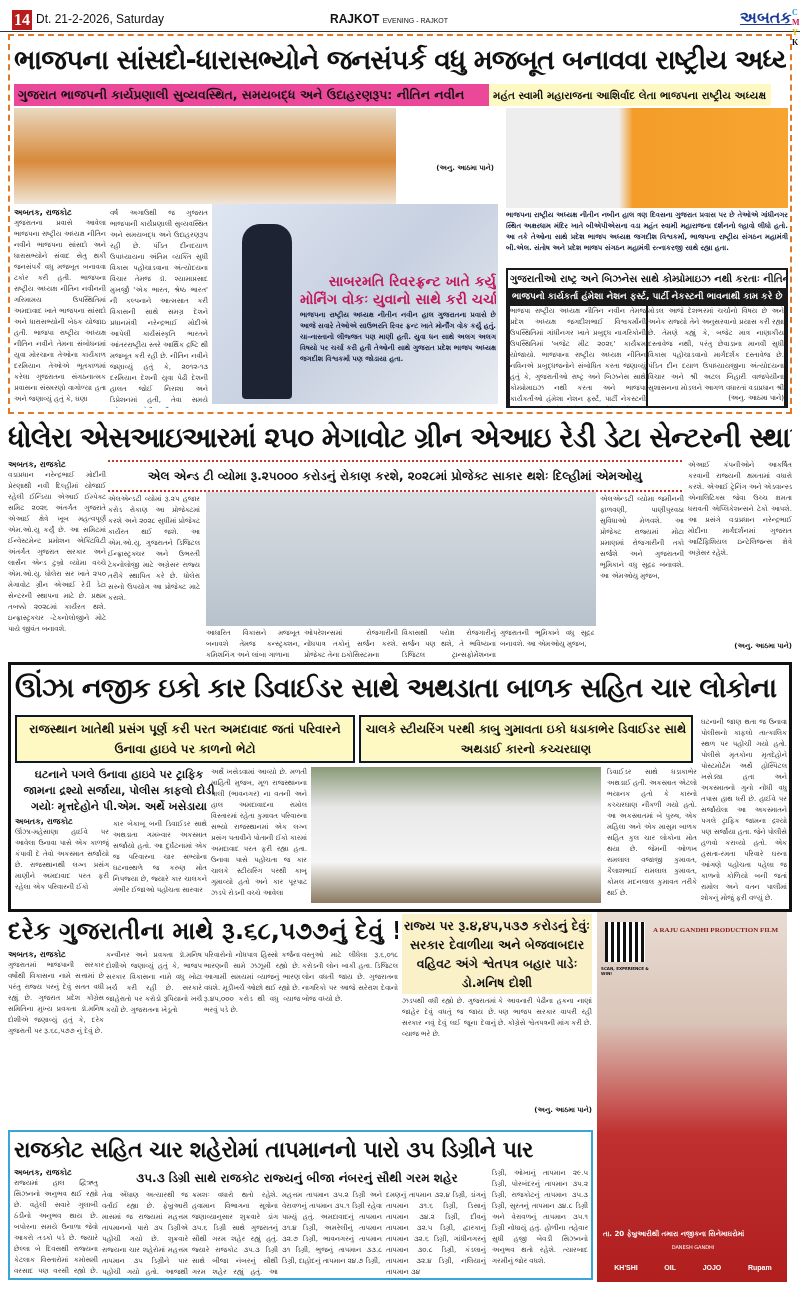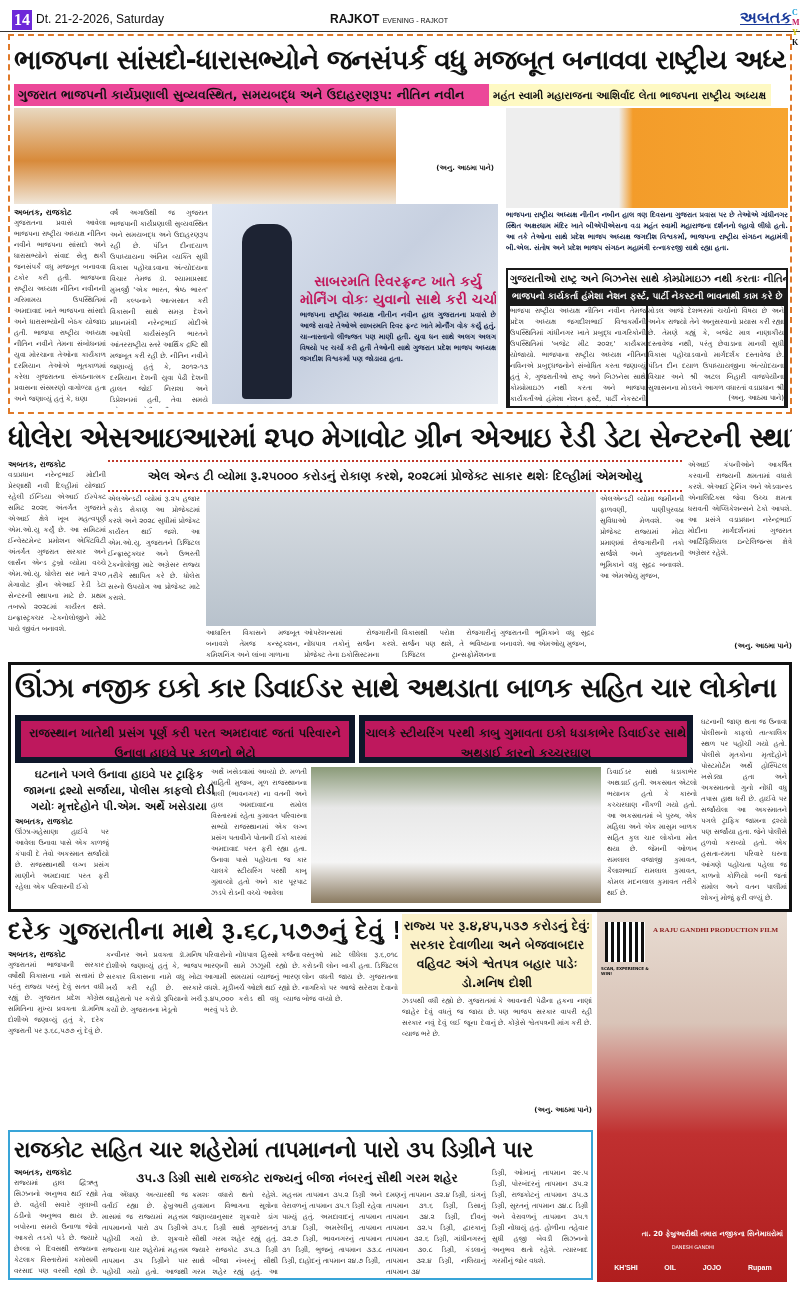--- a/index.html
+++ b/index.html
@@ -1,35 +1,35 @@
 <!DOCTYPE html>
 <html><head>
 <meta charset="utf-8">
 <style>
 *{box-sizing:border-box;margin:0;padding:0}
 body{width:800px;height:1290px;background:#fff;font-family:"DejaVu Sans",sans-serif;color:#111;position:relative;overflow:hidden}
 .abs{position:absolute}
 .topbar{left:0;top:0;width:800px;height:32px;border-bottom:1px solid #333}
-.pgno{left:12px;top:10px;width:20px;height:20px;background:#6d28d9;color:#fff;font:bold 16px "Liberation Serif",serif;text-align:center;line-height:20px}
+.pgno{left:12px;top:10px;width:20px;height:20px;background:#b91c1c;color:#fff;font:bold 16px "Liberation Serif",serif;text-align:center;line-height:20px}
 .dt{left:36px;top:12px;font:12px "Liberation Sans",sans-serif}
 .mast{left:330px;top:12px;font:bold 12px "Liberation Sans",sans-serif}
 .mast small{font-size:7px;font-weight:normal}
 .logo{left:740px;top:8px;color:#1a3a9a;font:bold 16px "DejaVu Sans",sans-serif;text-decoration:underline}
 .cmyk{left:792px;width:8px;font:bold 8px "Liberation Serif",serif}
 .sec1{left:8px;top:34px;width:784px;height:380px;border:2px dashed #e07a2a}
 .h1{font-family:"DejaVu Sans",sans-serif;font-weight:bold;color:#111;white-space:nowrap;overflow:hidden}
 .sub{background:#ec4899;font-weight:bold;white-space:nowrap;overflow:hidden}
 .photo{background:#bbb;overflow:hidden}
 .txt{font-size:7px;line-height:11px;color:#222;overflow:hidden;text-align:justify}
 .dateline{font-weight:bold;font-size:8px}
 .red{color:#c2185b}
 .blackbox{background:#1b1b1b;color:#fff}
 .cont{font-size:7px;text-align:right}
 .sec3{left:8px;top:662px;width:784px;height:250px;border:3px solid #111}
-.gbox{border:6px solid #0f172a;background:#be185d;font-weight:bold;text-align:center;font-size:14px;line-height:20px}
+.gbox{border:2px solid #0f172a;background:#fef9c3;font-weight:bold;text-align:center;font-size:14px;line-height:20px}
 .sec5{left:8px;top:1130px;width:585px;height:150px;border:2px solid #39a5d8}
 .yellow{background:#fbf1c9}
 .poster{left:597px;top:912px;width:190px;height:370px;background:linear-gradient(#e8dcd2 0%,#d9c4b8 30%,#c03030 60%,#b01e1e 100%)}
 </style>
 </head>
 <body>
 
 <div class="abs topbar">
   <div class="abs pgno">14</div>
   <div class="abs dt">Dt. 21-2-2026, Saturday</div>
@@ -47,23 +47,23 @@
   <div class="abs photo" style="left:4px;top:72px;width:382px;height:96px;background:linear-gradient(#e8d8c0,#d88a3a 55%,#f0e6d8)"></div>
   <div class="abs cont" style="left:390px;top:128px;width:94px;font-weight:bold">(અનુ. આઠમા પાને)</div>
   <div class="abs" style="left:4px;top:172px;width:92px">
     <div class="dateline">અબતક, રાજકોટ</div>
     <div class="txt" style="height:188px">ગુજરાતના પ્રવાસે આવેલા ભાજપના રાષ્ટ્રીય અધ્યક્ષ નીતિન નવીને ભાજપના સાંસદો અને ધારાસભ્યોને સંવાદ સેતુ થકી જનસંપર્ક વધુ મજબૂત બનાવવા ટકોર કરી હતી. ભાજપના રાષ્ટ્રીય અધ્યક્ષ નીતિન નવીનની ગરિમામય ઉપસ્થિતિમાં અમદાવાદ ખાતે ભાજપના સાંસદો અને ધારાસભ્યોની બેઠક યોજાઇ હતી. ભાજપા રાષ્ટ્રીય અધ્યક્ષ નીતિન નવીને તેમના સંબોધનમાં યુવા મોરચાના તેઓના કાર્યકાળ દરમિયાન તેઓએ ભૂતકાળમાં કરેલા ગુજરાતના સંગઠનાત્મક પ્રવાસના સંસ્મરણો વાગોળ્યા હતા અને જણાવ્યું હતું કે, ઘણા</div>
   </div>
   <div class="abs txt" style="left:100px;top:172px;width:98px;height:200px">વર્ષ અગાઉથી જ ગુજરાત ભાજપાની કાર્યપ્રણાલી સુવ્યવસ્થિત અને સમયબદ્ધ અને ઉદાહરણરૂપ રહી છે. પંડિત દીનદયાળ ઉપાધ્યાયના અંતિમ વ્યક્તિ સુધી વિકાસ પહોંચાડવાના અંત્યોદયના વિચાર તેમજ ડૉ. શ્યામાપ્રસાદ મુખર્જી 'એક ભારત, શ્રેષ્ઠ ભારત' ની કલ્પનાને આત્મસાત કરી વિકાસની સાથે સમગ્ર દેશને પ્રધાનમંત્રી નરેન્દ્રભાઈ મોદીએ આપેલી કાર્યસંસ્કૃતિ ભારતને આંતરરાષ્ટ્રીય સ્તરે આર્થિક દ્રષ્ટિ થી મજબૂત કરી રહી છે. નીતિન નવીને જણાવ્યું હતું કે, ૨૦૧૨-૧૩ દરમિયાન દેશની યુવા પેઢી દેશની હાલત જોઈ નિરાશા અને ડિપ્રેશનમાં હતી, તેવા સમયે નરેન્દ્રભાઇ મોદી રાષ્ટ્રીય</div>
   <div class="abs photo" style="left:202px;top:168px;width:286px;height:200px;background:linear-gradient(135deg,#dfe6f2,#c7d0e0 50%,#e8ecf2)">
     <div class="abs" style="left:30px;top:20px;width:50px;height:175px;background:#1d2333;border-radius:18px 18px 4px 4px"></div>
   </div>
-  <div class="abs red h1" style="left:290px;top:236px;width:196px;font-size:14px;line-height:18px;text-align:center">સાબરમતિ રિવરફ્રન્ટ ખાતે કર્યુ</div>
+  <div class="abs red h1" style="left:290px;top:236px;width:196px;font-size:14px;line-height:18px;text-align:right">સાબરમતિ રિવરફ્રન્ટ ખાતે કર્યુ</div>
   <div class="abs red h1" style="left:290px;top:254px;width:196px;font-size:14px;line-height:18px;text-align:center">મોર્નિંગ વોકઃ યુવાનો સાથે કરી ચર્ચા</div>
-  <div class="abs txt" style="left:290px;top:274px;width:196px;height:90px;font-weight:bold;color:#0c1a3c">ભાજપના રાષ્ટ્રીય અધ્યક્ષ નીતીન નવીન હાલ ગુજરાતના પ્રવાસે છે આજે સવારે તેઓએ સાબરમતિ રિવર ફ્રન્ટ ખાતે મોર્નીંગ વોક કર્યુ હતું. ચા-નાસ્તાનો લીજ્જત પણ માણી હતી. યુવા ધન સાથે અલગ અલગ વિષયો પર ચર્ચા કરી હતી તેઓની સાથે ગુજરાત પ્રદેશ ભાજપ અધ્યક્ષ જગદીશ વિશ્વકર્મા પણ જોડાયા હતા.</div>
+  <div class="abs txt" style="left:290px;top:274px;width:196px;height:90px;font-weight:bold;color:#0c1a3c">ભાજપના રાષ્ટ્રીય અધ્યક્ષ નીતીન નવીન હાલ ગુજરાતના પ્રવાસે છે આજે સવારે તેઓએ સાઉભરતિ રિવર ફ્રન્ટ ખાતે મોર્નીંગ વોક કર્યુ હતું. ચા-નાસ્તાનો લીજ્જત પણ માણી હતી. યુવા ધન સાથે અલગ અલગ વિષયો પર ચર્ચા કરી હતી તેઓની સાથે ગુજરાત પ્રદેશ ભાજપ અધ્યક્ષ જગદીશ વિશ્વકર્મા પણ જોડાયા હતા.</div>
 
   <div class="abs sub" style="left:479px;top:48px;width:282px;height:22px;font-size:10.5px;line-height:22px;padding-left:4px;background:#fef9c3">મહંત સ્વામી મહારાજના આશિર્વાદ લેતા ભાજપના રાષ્ટ્રીય અધ્યક્ષ</div>
   <div class="abs photo" style="left:496px;top:72px;width:282px;height:100px;background:linear-gradient(90deg,#eee 0%,#eee 40%,#f39c2a 45%,#f7a530 100%)"></div>
   <div class="abs txt" style="left:496px;top:174px;width:282px;height:54px;font-weight:bold;color:#0c1a3c">ભાજપના રાષ્ટ્રીય અધ્યક્ષ નીતીન નબીન હાલ ત્રણ દિવસના ગુજરાત પ્રવાસ પર છે તેઓએ ગાંધીનગર સ્થિત અક્ષરધામ મંદિર ખાતે બીએપીએસના વડા મહંત સ્વામી મહારાજના દર્શનનો લ્હાવો લીધો હતો. આ તકે તેઓના સાથે પ્રદેશ ભાજપ અધ્યક્ષ જગદીશ વિશ્વકર્મા, ભાજપના રાષ્ટ્રીય સંગઠન મહામંત્રી બી.એલ. સંતોષ અને પ્રદેશ ભાજપ સંગઠન મહામંત્રી રત્નાકરજી સાથે રહ્યા હતા.</div>
 
   <div class="abs blackbox" style="left:496px;top:232px;width:282px;height:140px;border:2px solid #1b1b1b">
     <div style="background:#fff;color:#111;font-weight:bold;font-size:10px;line-height:18px;white-space:nowrap;overflow:hidden;padding-left:2px">ગુજરાતીઓ રાષ્ટ્ર અને બિઝનેસ સાથે કોમ્પ્રોમાઇઝ નથી કરતાઃ નીતિન નવીન</div>
     <div style="font-weight:bold;font-size:9px;line-height:16px;white-space:nowrap;overflow:hidden;padding-left:4px">ભાજપનો કાર્યકર્તા હંમેશા નેશન ફર્સ્ટ, પાર્ટી નેકસ્ટની ભાવનાથી કામ કરે છે</div>
     <div class="abs txt" style="left:2px;top:36px;width:136px;height:100px;background:#fff">ભાજપા રાષ્ટ્રીય અધ્યક્ષ નીતિન નવીન તેમજ પ્રદેશ અધ્યક્ષ જગદીશભાઈ વિશ્વકર્માની ઉપસ્થિતિમાં ગાંધીનગર ખાતે પ્રબુદ્ધ નાગરિકોની ઉપસ્થિતિમાં 'બજેટ મીટ ૨૦૨૬' કાર્યક્રમ યોજાયો. ભાજપાના રાષ્ટ્રીય અધ્યક્ષ નીતિન નવિનએ પ્રબુદ્ધજનોને સંબોધિત કરતા જણાવ્યું હતું કે, ગુજરાતીઓ રાષ્ટ્ર અને બિઝનેસ સાથે કોમ્પ્રોમાઇઝ નથી કરતા અને ભાજપા કાર્યકર્તાઓ હંમેશા નેશન ફર્સ્ટ, પાર્ટી નેકસ્ટની ભાવના સાથે કાર્ય કરે છે. તેમણે સૌને અભિનંદન પાઠવતાં કહ્યું કે ગુજરાત</div>
     <div class="abs txt" style="left:140px;top:36px;width:136px;height:88px;background:#fff">મોડલ આજે દેશભરમાં ચર્ચાનો વિષય છે અને અનેક રાજ્યો તેને અનુસરવાનો પ્રયાસ કરી રહ્યા છે. તેમણે કહ્યું કે, બજેટ માત્ર નાણાકીય દસ્તાવેજ નથી, પરંતુ છેવાડાના માનવી સુધી વિકાસ પહોંચાડવાનો માર્ગદર્શક દસ્તાવેજ છે. પંડિત દીન દયાળ ઉપાધ્યાયજીના અંત્યોદયના વિચાર અને શ્રી અટલ બિહારી વાજપેયીના સુશાસનના મોડલને આગળ વધારતાં વડાપ્રધાન શ્રી નરેન્દ્રભાઈ મોદીએ પારદર્શિતા અને ગવર્નન્સ દ્વારા યોજનાઓ સીધી લાભાર્થી સુધી</div>
@@ -89,20 +89,21 @@
 
 <div class="abs sec3">
   <div class="abs h1" style="left:4px;top:2px;width:770px;font-size:27px;line-height:42px;letter-spacing:-1px">ઊંઝા નજીક ઇકો કાર ડિવાઈડર સાથે અથડાતા બાળક સહિત ચાર લોકોના મોત</div>
   <div class="abs gbox" style="left:4px;top:50px;width:340px;height:48px;font-size:12px;line-height:20px;padding-top:2px">રાજસ્થાન ખાતેથી પ્રસંગ પૂર્ણ કરી પરત અમદાવાદ જતાં પરિવારને ઉનાવા હાઇવે પર કાળનો ભેટો</div>
   <div class="abs gbox" style="left:348px;top:50px;width:334px;height:48px;font-size:12px;line-height:20px;padding-top:2px">ચાલકે સ્ટીયરિંગ પરથી કાબુ ગુમાવતા ઇકો ધડાકાભેર ડિવાઈડર સાથે અથડાઈ કારનો કચ્ચરઘાણ</div>
   <div class="abs" style="left:12px;top:102px;width:192px;font-weight:bold;font-size:11px;line-height:16px;text-align:center">ઘટનાને પગલે ઉનાવા હાઇવે પર ટ્રાફિક જામના દ્રશ્યો સર્જાયા, પોલીસ કાફલો દોડી ગયોઃ મૃત્તદેહોને પી.એમ. અર્થે ખસેડાયા</div>
   <div class="abs" style="left:4px;top:152px;width:94px">
     <div class="dateline">અબતક, રાજકોટ</div>
     <div class="txt" style="height:78px">ઊંઝા-મહેસાણા હાઈવે પર આવેલા ઉનાવા પાસે એક કાળજું કંપાવી દે તેવો અકસ્માત સર્જાયો છે. રાજસ્થાનથી લગ્ન પ્રસંગ માણીને અમદાવાદ પરત ફરી રહેલા એક પરિવારની ઈકો</div>
   </div>
+  <div class="abs txt" style="left:102px;top:154px;width:94px;height:88px">કાર બેકાબૂ બની ડિવાઈડર સાથે અથડાતા ગમખ્વાર અકસ્માત સર્જાયો હતો. આ દુર્ઘટનામાં એક જ પરિવારના ચાર સભ્યોના ઘટનાસ્થળે જ કરુણ મોત નિપજ્યા છે, જ્યારે કાર ચાલકને ગંભીર ઈજાઓ પહોંચતા સારવાર</div>
   <div class="abs txt" style="left:200px;top:102px;width:96px;height:140px">અર્થે ખસેડવામાં આવ્યો છે. મળતી માહિતી મુજબ, મૂળ રાજસ્થાનના પાલી (ભાવનગર) ના વતની અને હાલ અમદાવાદના રામોલ વિસ્તારમાં રહેતા કુમાવત પરિવારના સભ્યો રાજસ્થાનમાં એક લગ્ન પ્રસંગ પતાવીને પોતાની ઈકો કારમાં અમદાવાદ પરત ફરી રહ્યા હતા. ઉનાવા પાસે પહોંચતા જ કાર ચાલકે સ્ટીયરિંગ પરથી કાબૂ ગુમાવ્યો હતો અને કાર પૂરપાટ ઝડપે રોડની વચ્ચે આવેલા</div>
   <div class="abs photo" style="left:300px;top:102px;width:290px;height:136px;background:linear-gradient(#8a9a78,#e8e8e8 30%,#f5f5f5 70%,#8a7a60)"></div>
   <div class="abs txt" style="left:596px;top:102px;width:90px;height:140px">ડિવાઈડર સાથે ધડાકાભેર અથડાઈ હતી. અકસ્માત એટલો ભયાનક હતો કે કારનો કચ્ચરઘાણ નીકળી ગયો હતો. આ અકસ્માતમાં બે પુરુષ, એક મહિલા અને એક માસુમ બાળક સહિત કુલ ચાર લોકોના મોત થયા છે. જેમની ઓળખ રામલાલ વજાજી કુમાવત, કૈલાશભાઈ રામલાલ કુમાવત, કોમલ મદનલાલ કુમાવત તરીકે થઈ છે.</div>
   <div class="abs txt" style="left:690px;top:52px;width:86px;height:190px">ઘટનાની જાણ થતા જ ઉનાવા પોલીસનો કાફલો તાત્કાલિક સ્થળ પર પહોંચી ગયો હતો. પોલીસે મૃતકોના મૃતદેહોને પોસ્ટમોર્ટમ અર્થે હોસ્પિટલ ખસેડ્યા હતા અને અકસ્માતનો ગુનો નોંધી વધુ તપાસ હાથ ધરી છે. હાઈવે પર સર્જાયેલા આ અકસ્માતને પગલે ટ્રાફિક જામના દ્રશ્યો પણ સર્જાયા હતા. જેને પોલીસે હળવો કરાવ્યો હતો. એક હસતા-રમતા પરિવારે ઘરના આંગણે પહોંચતા પહેલા જ કાળનો કોળિયો બની જતાં રામોલ અને વતન પાલીમાં શોકનું મોજું ફરી વળ્યું છે.</div>
 </div>
 
 <div class="abs h1" style="left:8px;top:914px;width:390px;font-size:24px;line-height:34px">દરેક ગુજરાતીના માથે રૂ.૬૮,૫૭૭નું દેવું !</div>
 <div class="abs" style="left:8px;top:950px;width:96px">
   <div class="dateline">અબતક, રાજકોટ</div>
   <div class="txt" style="height:160px">ગુજરાતમાં ભાજપાની સરકાર વર્ષોથી વિકાસના નામે સત્તામાં છે પરંતુ રાજ્ય પરનું દેવું સતત વધી રહ્યું છે. ગુજરાત પ્રદેશ કોંગ્રેસ સમિતિના મુખ્ય પ્રવક્તા ડૉ.મનિષ દોશીએ જણાવ્યું હતું કે, દરેક ગુજરાતી પર રૂ.૬૮,૫૭૭ નું દેવું છે.</div>
@@ -126,21 +127,21 @@
   <div class="abs txt" style="left:182px;top:58px;width:86px;height:86px">ક્રમશઃ વધારો થતો રહેશે. હવામાન વિભાગના સૂત્રોના જણાવ્યાનુસાર શુક્રવારે ડાંગ ૩૫.૬ ડિગ્રી સાથે ગુજરાતનું સૌથી ગરમ શહેર રહ્યું હતું. જ્યારે રાજકોટ ૩૫.૩ ડિગ્રી સાથે બીજા નંબરનું સૌથી ગરમ શહેર રહ્યું હતું. આ ઉપરાંત પોરબંદરનું</div>
   <div class="abs txt" style="left:272px;top:58px;width:100px;height:86px">મહત્તમ તાપમાન ૩૫.૨ ડિગ્રી અને વેરાવળનું તાપમાન ૩૫.૧ ડિગ્રી રહેવા પામ્યું હતું. અમદાવાદનું તાપમાન ૩૧.૪ ડિગ્રી, અમરેલીનું તાપમાન ૩૨.૭ ડિગ્રી, ભાવનગરનું તાપમાન ૩૧ ડિગ્રી, ભુજનું તાપમાન ૩૩.૮ ડિગ્રી, દાહોદનું તાપમાન ૨૪.૭ ડિગ્રી,</div>
   <div class="abs txt" style="left:376px;top:58px;width:100px;height:86px">દમણનું તાપમાન ૩૨.૪ ડિગ્રી, ડાંગનું તાપમાન ૩૧.૬ ડિગ્રી, ડિસાનું તાપમાન ૩૪.૨ ડિગ્રી, દીવનું તાપમાન ૩૨.૫ ડિગ્રી, દ્વારકાનું તાપમાન ૩૨.૬ ડિગ્રી, ગાંધીનગરનું તાપમાન ૩૦.૮ ડિગ્રી, કંડલાનું તાપમાન ૩૨.૪ ડિગ્રી, નલિયાનું તાપમાન ૩૪</div>
   <div class="abs txt" style="left:482px;top:36px;width:96px;height:108px">ડિગ્રી, ઓખાનું તાપમાન ૨૯.૫ ડિગ્રી, પોરબંદરનું તાપમાન ૩૫.૨ ડિગ્રી, રાજકોટનું તાપમાન ૩૫.૩ ડિગ્રી, સુરતનું તાપમાન ૩૪.૮ ડિગ્રી અને વેરાવળનું તાપમાન ૩૫.૧ ડિગ્રી નોંધાયું હતું. હોળીના તહેવાર સુધી હજી બેવડી સિઝનનો અનુભવ થતો રહેશે. ત્યારબાદ ગરમીનું જોર વધશે.</div>
 </div>
 
 <div class="abs poster">
   <div class="abs" style="left:8px;top:10px;width:40px;height:40px;background:repeating-linear-gradient(90deg,#111 0 3px,#fff 3px 6px),#fff"></div>
   <div class="abs" style="left:4px;top:54px;width:50px;font-size:4px;font-weight:bold">SCAN, EXPERIENCE &amp; WIN!</div>
   <div class="abs" style="left:56px;top:14px;width:130px;font:bold 7px 'Liberation Serif',serif;color:#8a1a1a">A RAJU GANDHI PRODUCTION FILM</div>
-  <div class="abs" style="left:6px;top:318px;width:180px;font-size:7px;font-weight:bold;color:#fff;text-align:right">તા. 20 ફેબ્રુઆરીથી તમારા નજીકના સિનેમાઘરોમાં</div>
+  <div class="abs" style="left:6px;top:318px;width:180px;font-size:7px;font-weight:bold;color:#fff;text-align:left">તા. 20 ફેબ્રુઆરીથી તમારા નજીકના સિનેમાઘરોમાં</div>
   <div class="abs" style="left:6px;top:332px;width:180px;font-size:5px;color:#fff;text-align:center">DANESH GANDHI</div>
   <div class="abs" style="left:4px;top:344px;width:184px;height:22px;display:flex;justify-content:space-around;align-items:center;font:bold 7px 'Liberation Sans',sans-serif;color:#fff">
     <span>KH'SHI</span>
     <span>OIL</span>
     <span>JOJO</span>
     <span>Rupam</span>
   </div>
 </div>
 
 </body></html>

